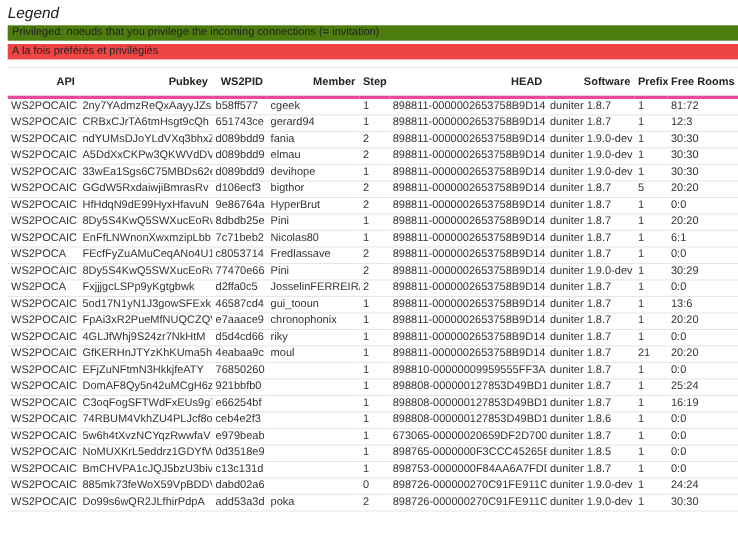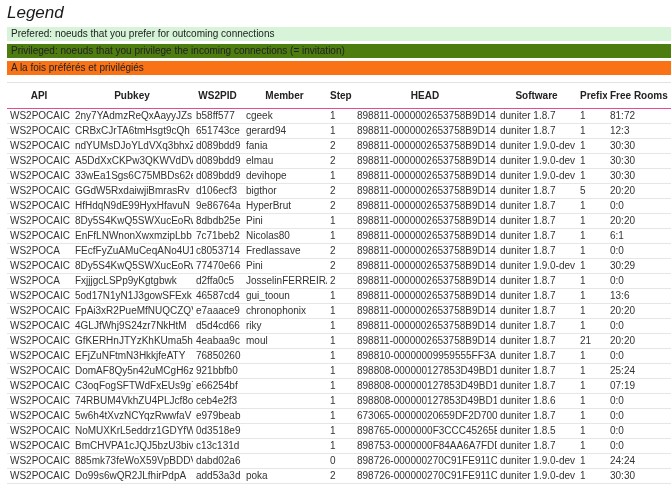--- a/index.html
+++ b/index.html
@@ -10,21 +10,21 @@
     background: #ffffff;
     font-family: "Liberation Sans", sans-serif;
     font-size: 10px;
     color: #333;
     overflow: hidden;
   }
   .page { padding: 1px 0 0 0; }
 
   .legend-title {
     font-style: italic;
-    font-size: 17px;
+    font-size: 14px;
     color: #1a1a1a;
     margin: 2px 0 4px 7px;
   }
   .legend-row {
     margin: 0 0 3px 7px;
     padding: 2px 6px 2px 4px;
     font-size: 10px;
     color: #222;
     line-height: 10px;
     height: 14px;
@@ -40,26 +40,26 @@
 
   table.net {
     width: 664px;
     margin-left: 7px;
     margin-top: 7px;
     border-collapse: collapse;
     table-layout: fixed;
     font-size: 10px;
   }
   table.net thead th {
-    text-align: center;
+    text-align: right;
     font-weight: bold;
     color: #222;
     padding: 7px 4px 7px 3px;
     border-top: 1px solid #e2e2e2;
-    border-bottom: 1px solid #ec4899;
+    border-bottom: 3px solid #ec4899;
     white-space: nowrap;
     overflow: hidden;
     margin-top: 31px;
   }
   table.net td {
     padding: 2px 4px 2px 3px;
     border-bottom: 1px solid #e6e6e6;
     color: #333;
     line-height: 10px;
     height: 15px;
@@ -76,25 +76,24 @@
   col.c-prefix { width: 30px; }
   col.c-rooms { width: 64px; }
 </style>
 </head>
 <body>
 
 <div class="page">
 
   <div class="legend-title">Legend</div>
 
-  <div class="legend-row" style="background: rgb(215, 244, 217);">Prefered: noeuds that you prefer for outcoming connections</div>
 
   <div class="legend-row" style="background: #4d7c0f;">Privileged: noeuds that you privilege the incoming connections (= invitation)</div>
 
-  <div class="legend-row" style="background: #f97316;">A la fois préférés et privilégiés</div>
+  <div class="legend-row" style="background: #ef4444;">A la fois préférés et privilégiés</div>
 
 
   <table class="net">
     <colgroup>
       <col class="c-api">
         <col class="c-pubkey">
         <col class="c-ws2pid">
       <col class="c-member">
         <col class="c-step">
         <col class="c-head">
@@ -316,21 +315,21 @@
         </tr>
         <tr>
           <td>WS2POCAIC</td>
           <td>C3oqFogSFTWdFxEUs9g7</td>
           <td>e66254bf</td>
           <td></td>
           <td>1</td>
           <td>898808-000000127853D49BD1</td>
           <td>duniter 1.8.7</td>
           <td>1</td>
-          <td>07:19</td>
+          <td>16:19</td>
         </tr>
         <tr>
           <td>WS2POCAIC</td>
           <td>74RBUM4VkhZU4PLJcf8o</td>
           <td>ceb4e2f3</td>
           <td></td>
           <td>1</td>
           <td>898808-000000127853D49BD1</td>
           <td>duniter 1.8.6</td>
           <td>1</td>

